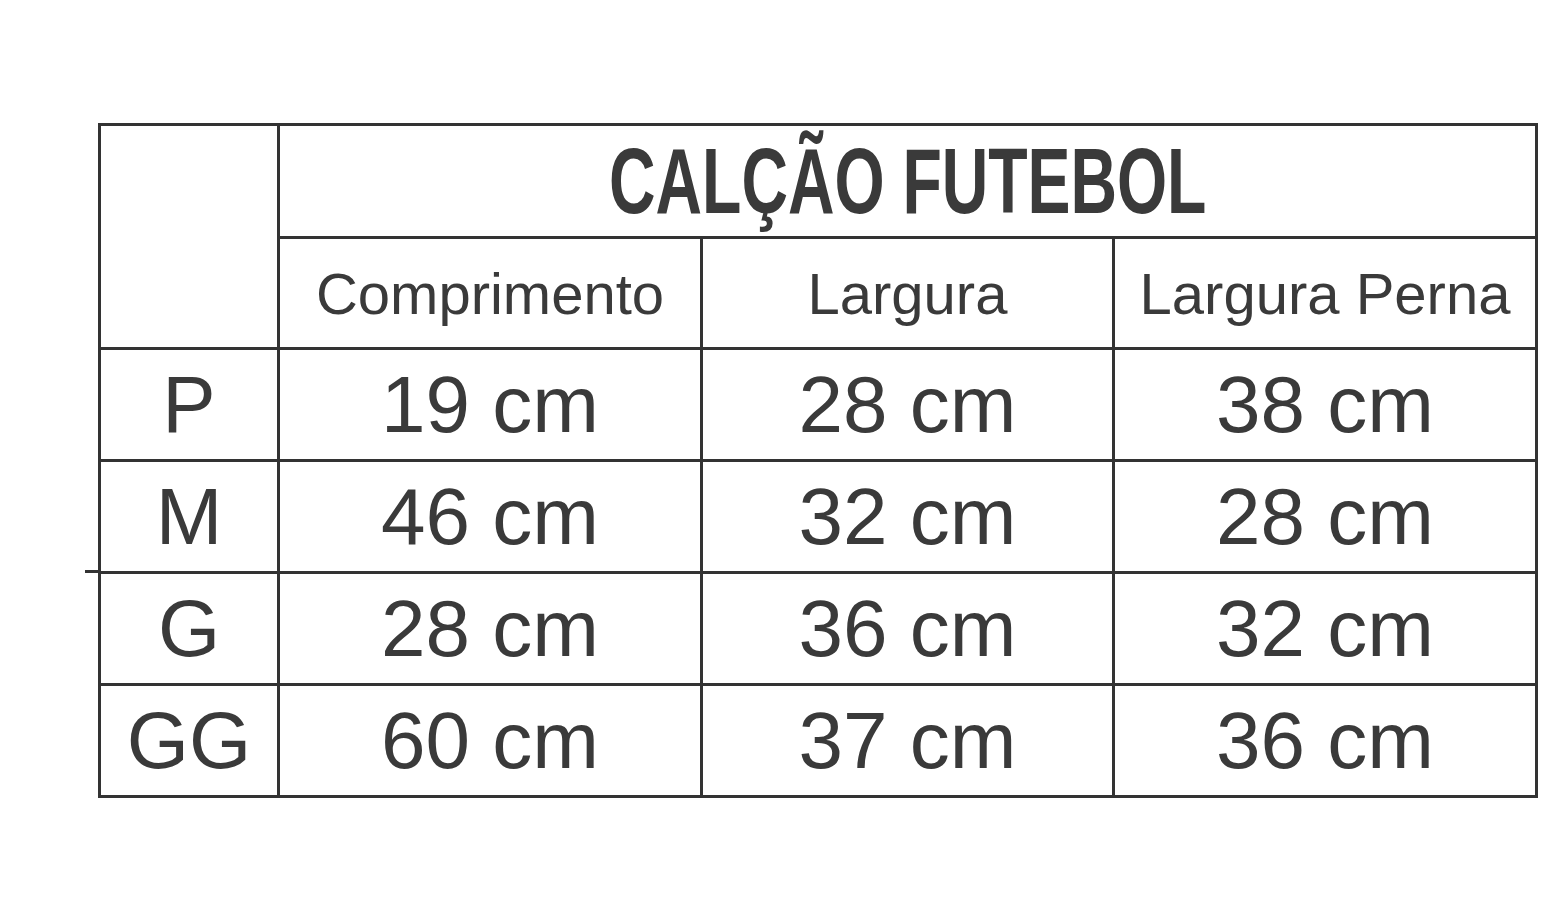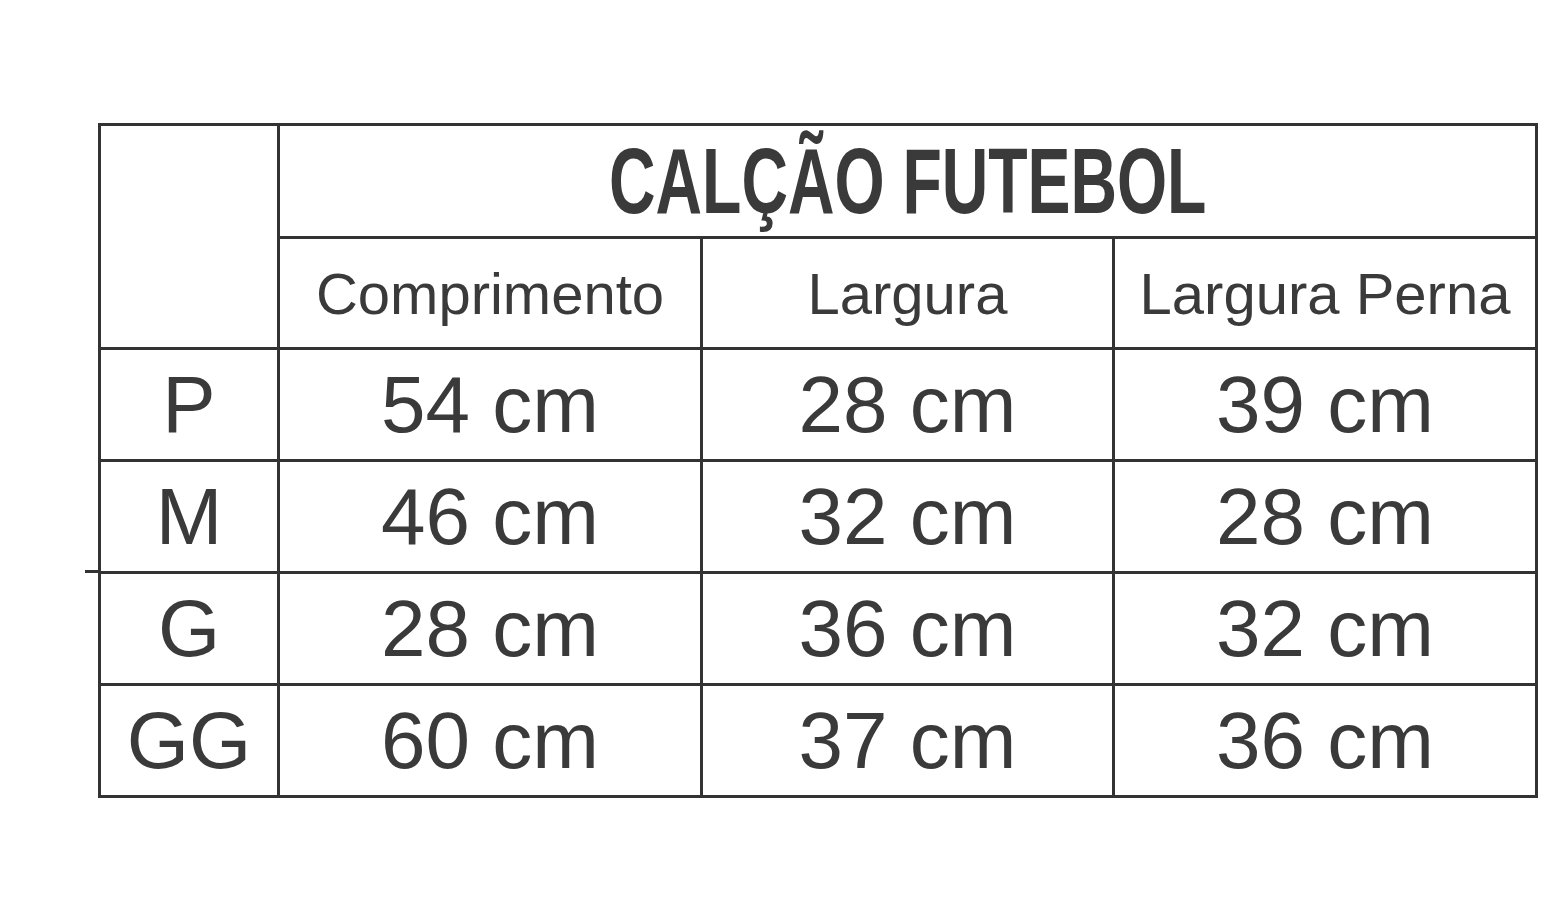--- a/index.html
+++ b/index.html
@@ -83,23 +83,23 @@
         </td>
       </tr>
       <tr class="header-row">
         <td class="header-cell">Comprimento</td>
         <td class="header-cell">Largura</td>
         <td class="header-cell">Largura Perna</td>
       </tr>
 
       <tr class="data-row">
         <td class="size-cell">P</td>
-        <td class="value-cell">54 cm</td>
+        <td class="value-cell">19 cm</td>
         <td class="value-cell">28 cm</td>
-        <td class="value-cell">39 cm</td>
+        <td class="value-cell">38 cm</td>
       </tr>
       <tr class="data-row">
         <td class="size-cell">M</td>
         <td class="value-cell">46 cm</td>
         <td class="value-cell">32 cm</td>
         <td class="value-cell">28 cm</td>
       </tr>
       <tr class="data-row">
         <td class="size-cell">G</td>
         <td class="value-cell">28 cm</td>

